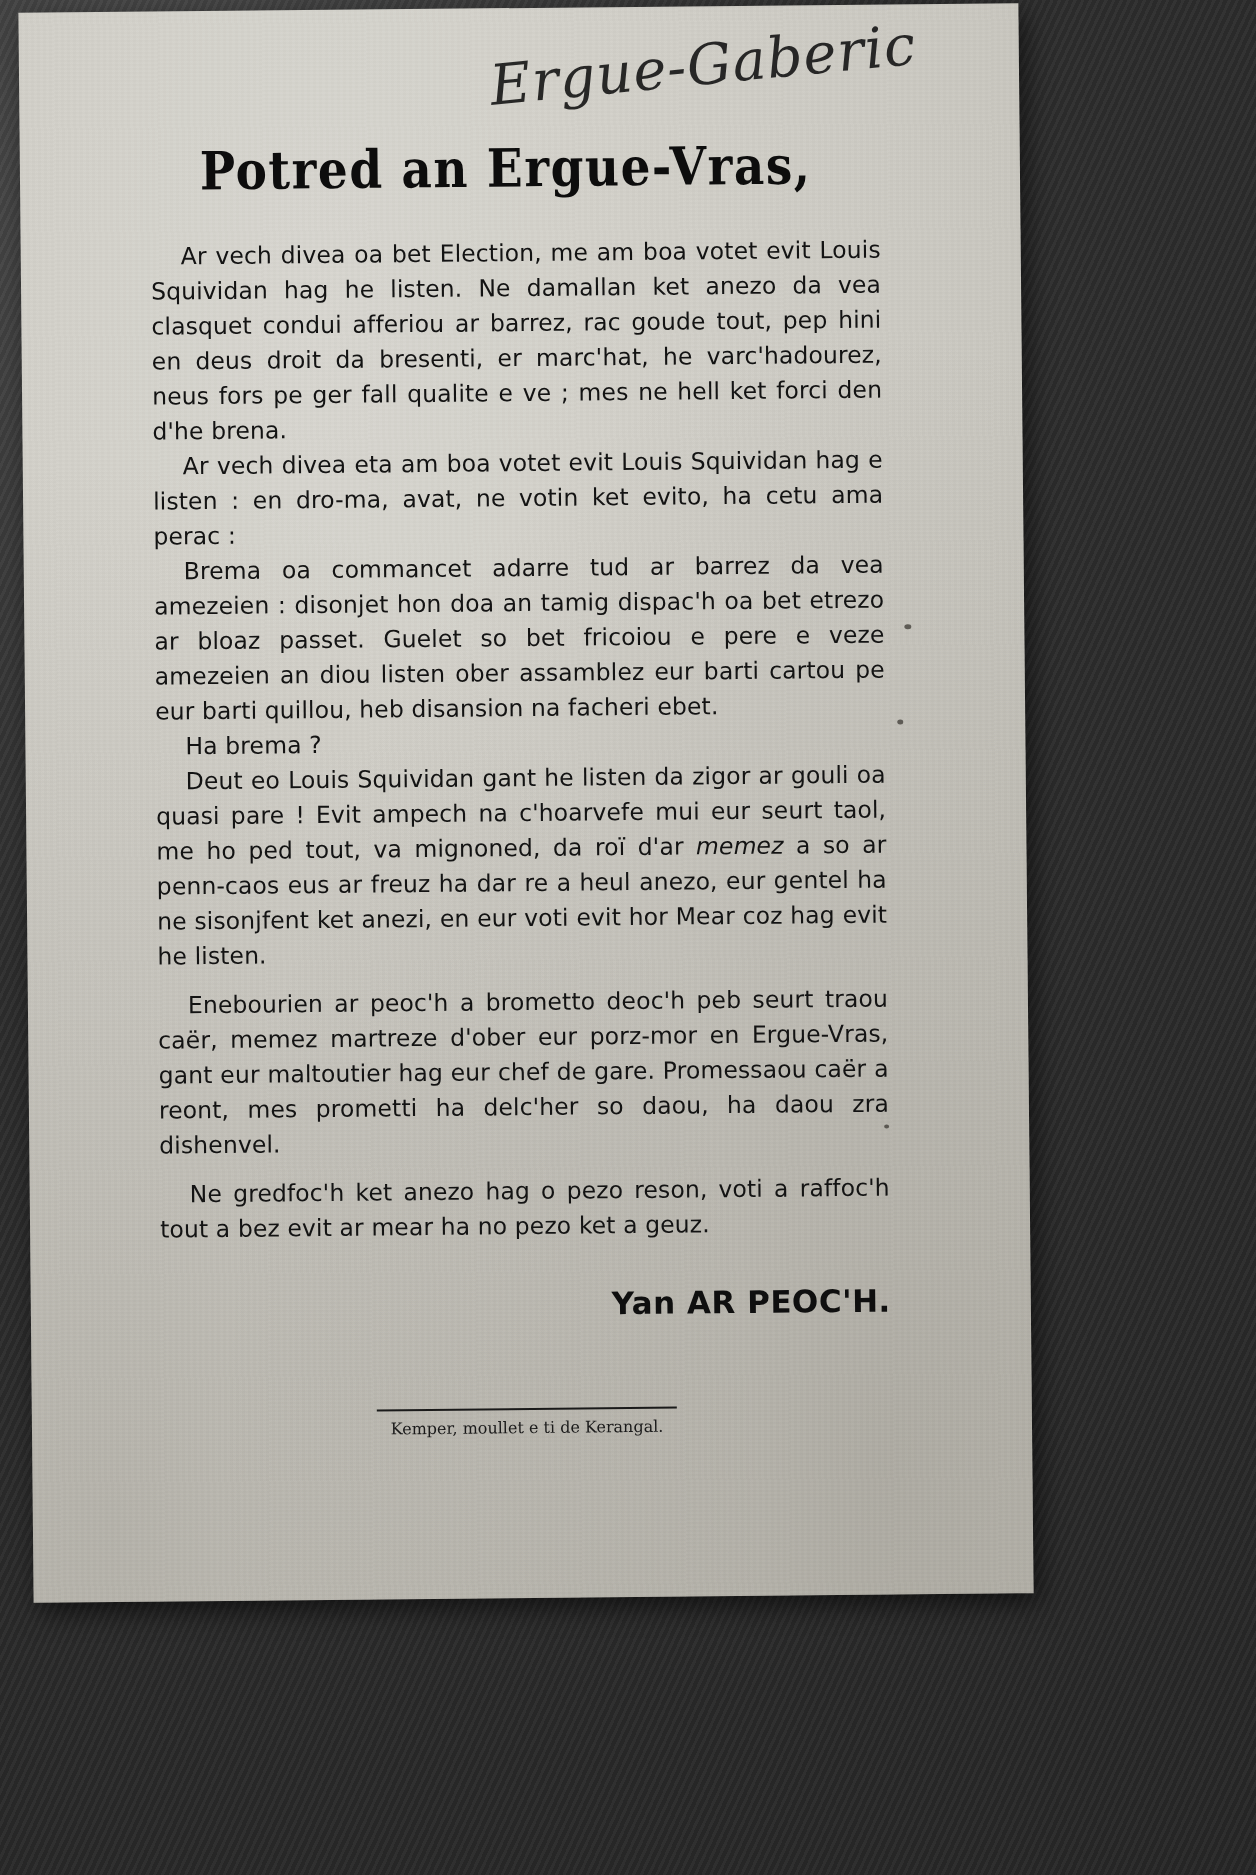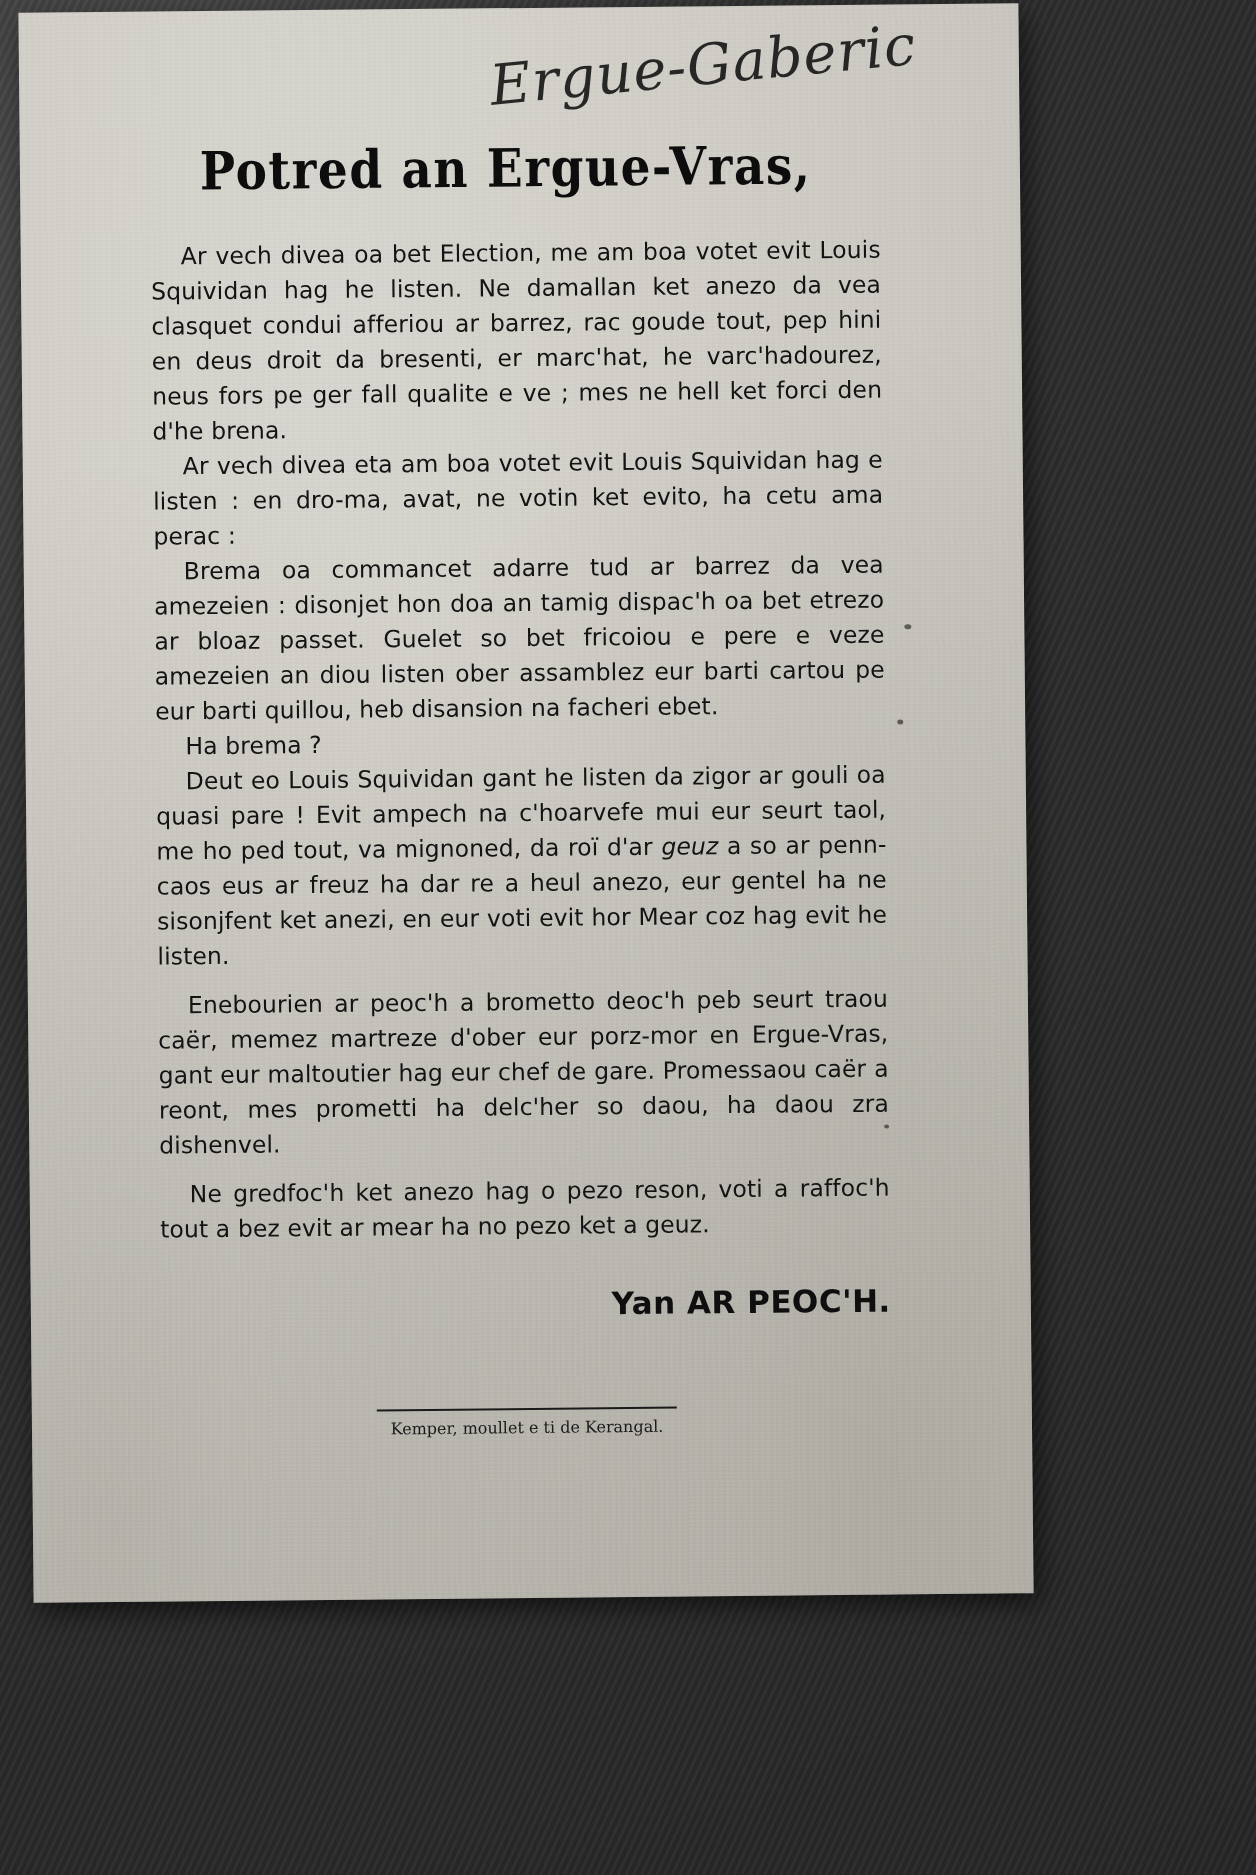--- a/index.html
+++ b/index.html
@@ -162,21 +162,21 @@
 
     <div id="handwritten-annotation">Ergue-Gaberic</div>
 
     <h1 id="headline">Potred an Ergue-Vras,</h1>
 
     <div id="body-text">
       <p>Ar vech divea oa bet Election, me am boa votet evit Louis Squividan hag he listen. Ne damallan ket anezo da vea clasquet condui afferiou ar barrez, rac goude tout, pep hini en deus droit da bresenti, er marc'hat, he varc'hadourez, neus fors pe ger fall qualite e ve ; mes ne hell ket forci den d'he brena.</p>
       <p>Ar vech divea eta am boa votet evit Louis Squividan hag e listen : en dro-ma, avat, ne votin ket evito, ha cetu ama perac :</p>
       <p>Brema oa commancet adarre tud ar barrez da vea amezeien : disonjet hon doa an tamig dispac'h oa bet etrezo ar bloaz passet. Guelet so bet fricoiou e pere e veze amezeien an diou listen ober assamblez eur barti cartou pe eur barti quillou, heb disansion na facheri ebet.</p>
       <p>Ha brema ?</p>
-      <p>Deut eo Louis Squividan gant he listen da zigor ar gouli oa quasi pare ! Evit ampech na c'hoarvefe mui eur seurt taol, me ho ped tout, va mignoned, da roï d'ar <em>geuz</em> a so ar penn-caos eus ar freuz ha dar re a heul anezo, eur gentel ha ne sisonjfent ket anezi, en eur voti evit hor Mear coz hag evit he listen.</p>
+      <p>Deut eo Louis Squividan gant he listen da zigor ar gouli oa quasi pare ! Evit ampech na c'hoarvefe mui eur seurt taol, me ho ped tout, va mignoned, da roï d'ar <em>memez</em> a so ar penn-caos eus ar freuz ha dar re a heul anezo, eur gentel ha ne sisonjfent ket anezi, en eur voti evit hor Mear coz hag evit he listen.</p>
       <p class="spaced">Enebourien ar peoc'h a brometto deoc'h peb seurt traou caër, memez martreze d'ober eur porz-mor en Ergue-Vras, gant eur maltoutier hag eur chef de gare. Promessaou caër a reont, mes prometti ha delc'her so daou, ha daou zra dishenvel.</p>
       <p class="spaced">Ne gredfoc'h ket anezo hag o pezo reson, voti a raffoc'h tout a bez evit ar mear ha no pezo ket a geuz.</p>
     </div>
 
     <div id="signature">Yan AR PEOC'H.</div>
 
     <div id="imprint-rule"></div>
     <div id="imprint">Kemper, moullet e ti de Kerangal.</div>
 
     <div class="speck" style="left:880px; top:620px; width:7px; height:5px;"></div>

